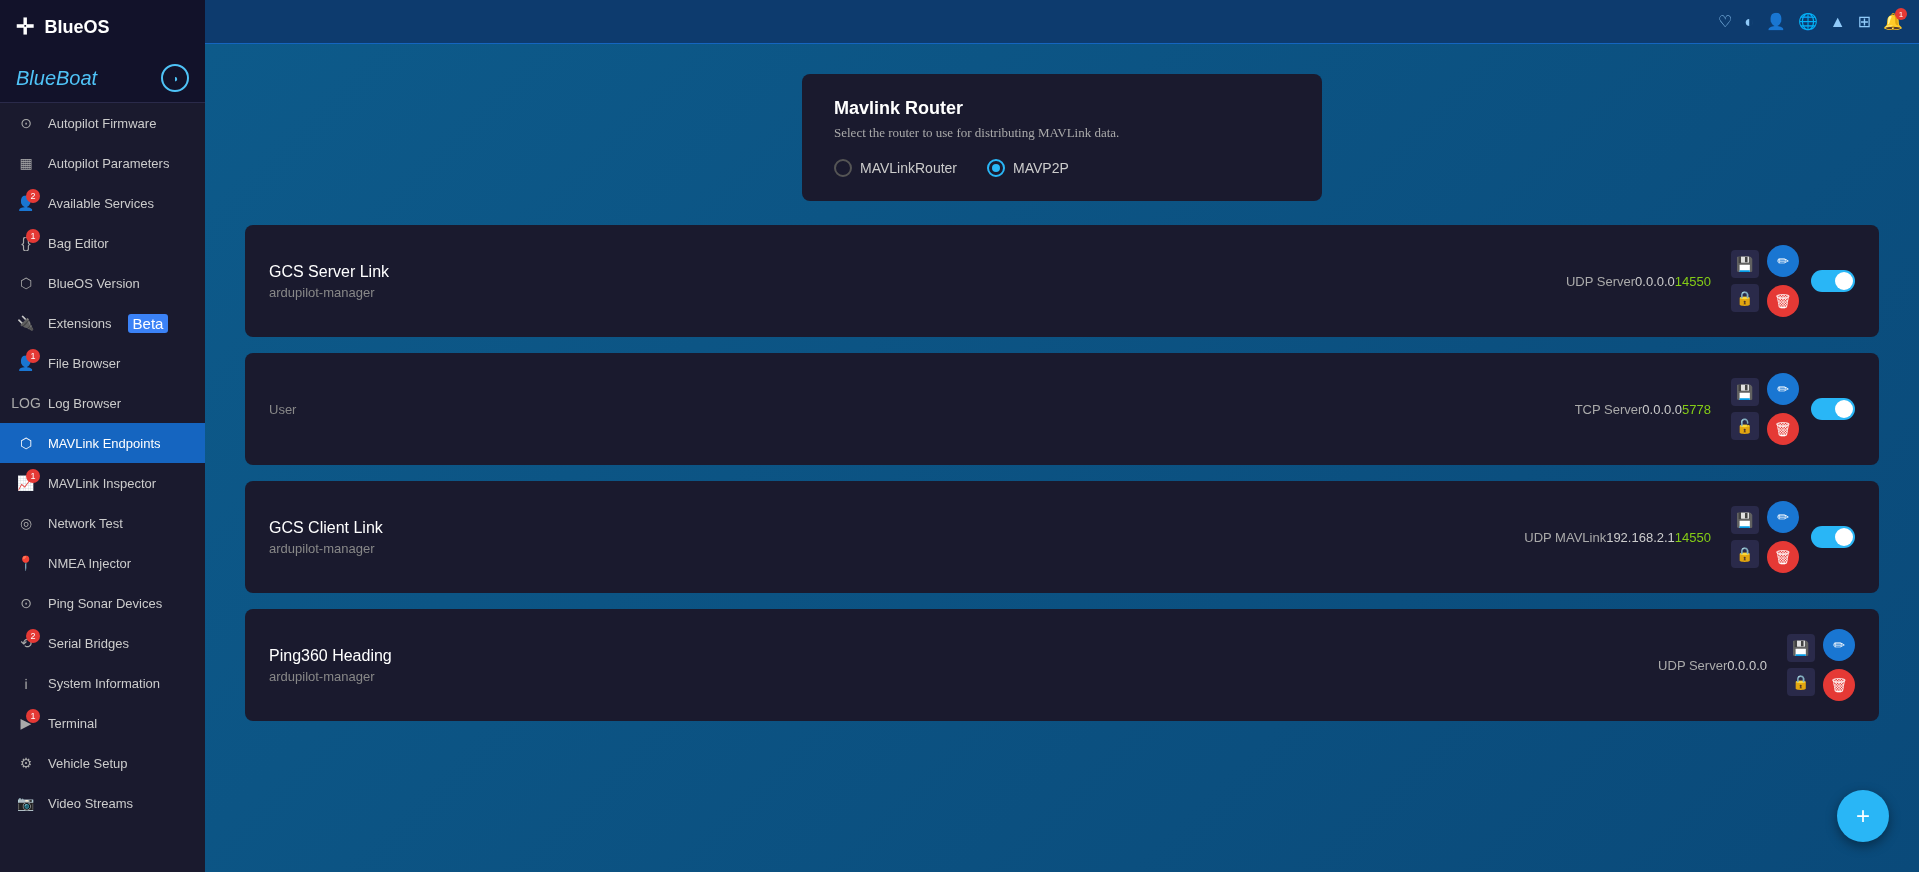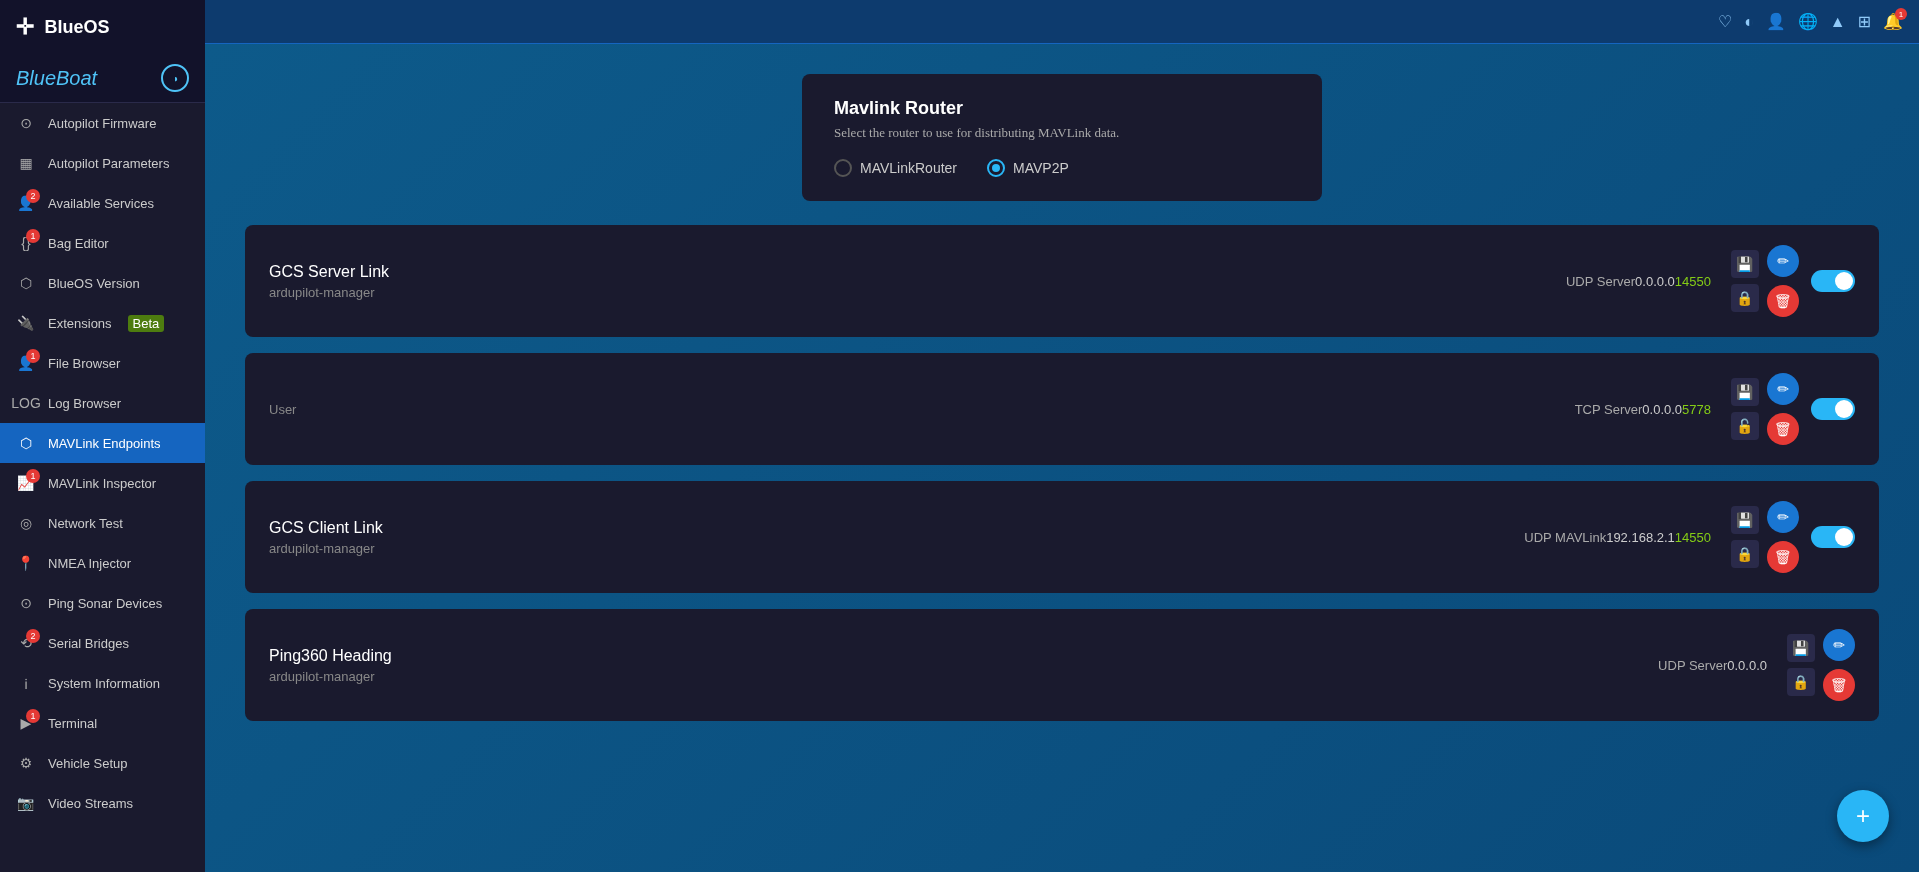--- a/index.html
+++ b/index.html
@@ -97,23 +97,23 @@
       width: 14px;
       height: 14px;
       display: flex;
       align-items: center;
       justify-content: center;
       position: absolute;
       top: 6px;
       left: 26px;
     }
     .beta-badge {
-      background: #4d7c0f;
-      color: white;
-      font-size: 13px;
+      background: #3b82f6;
+      color: white;
+      font-size: 15px;
       padding: 1px 5px;
       border-radius: 3px;
       margin-left: 4px;
     }
 
     
     .main-content {
       flex: 1;
       display: flex;
       flex-direction: column;

